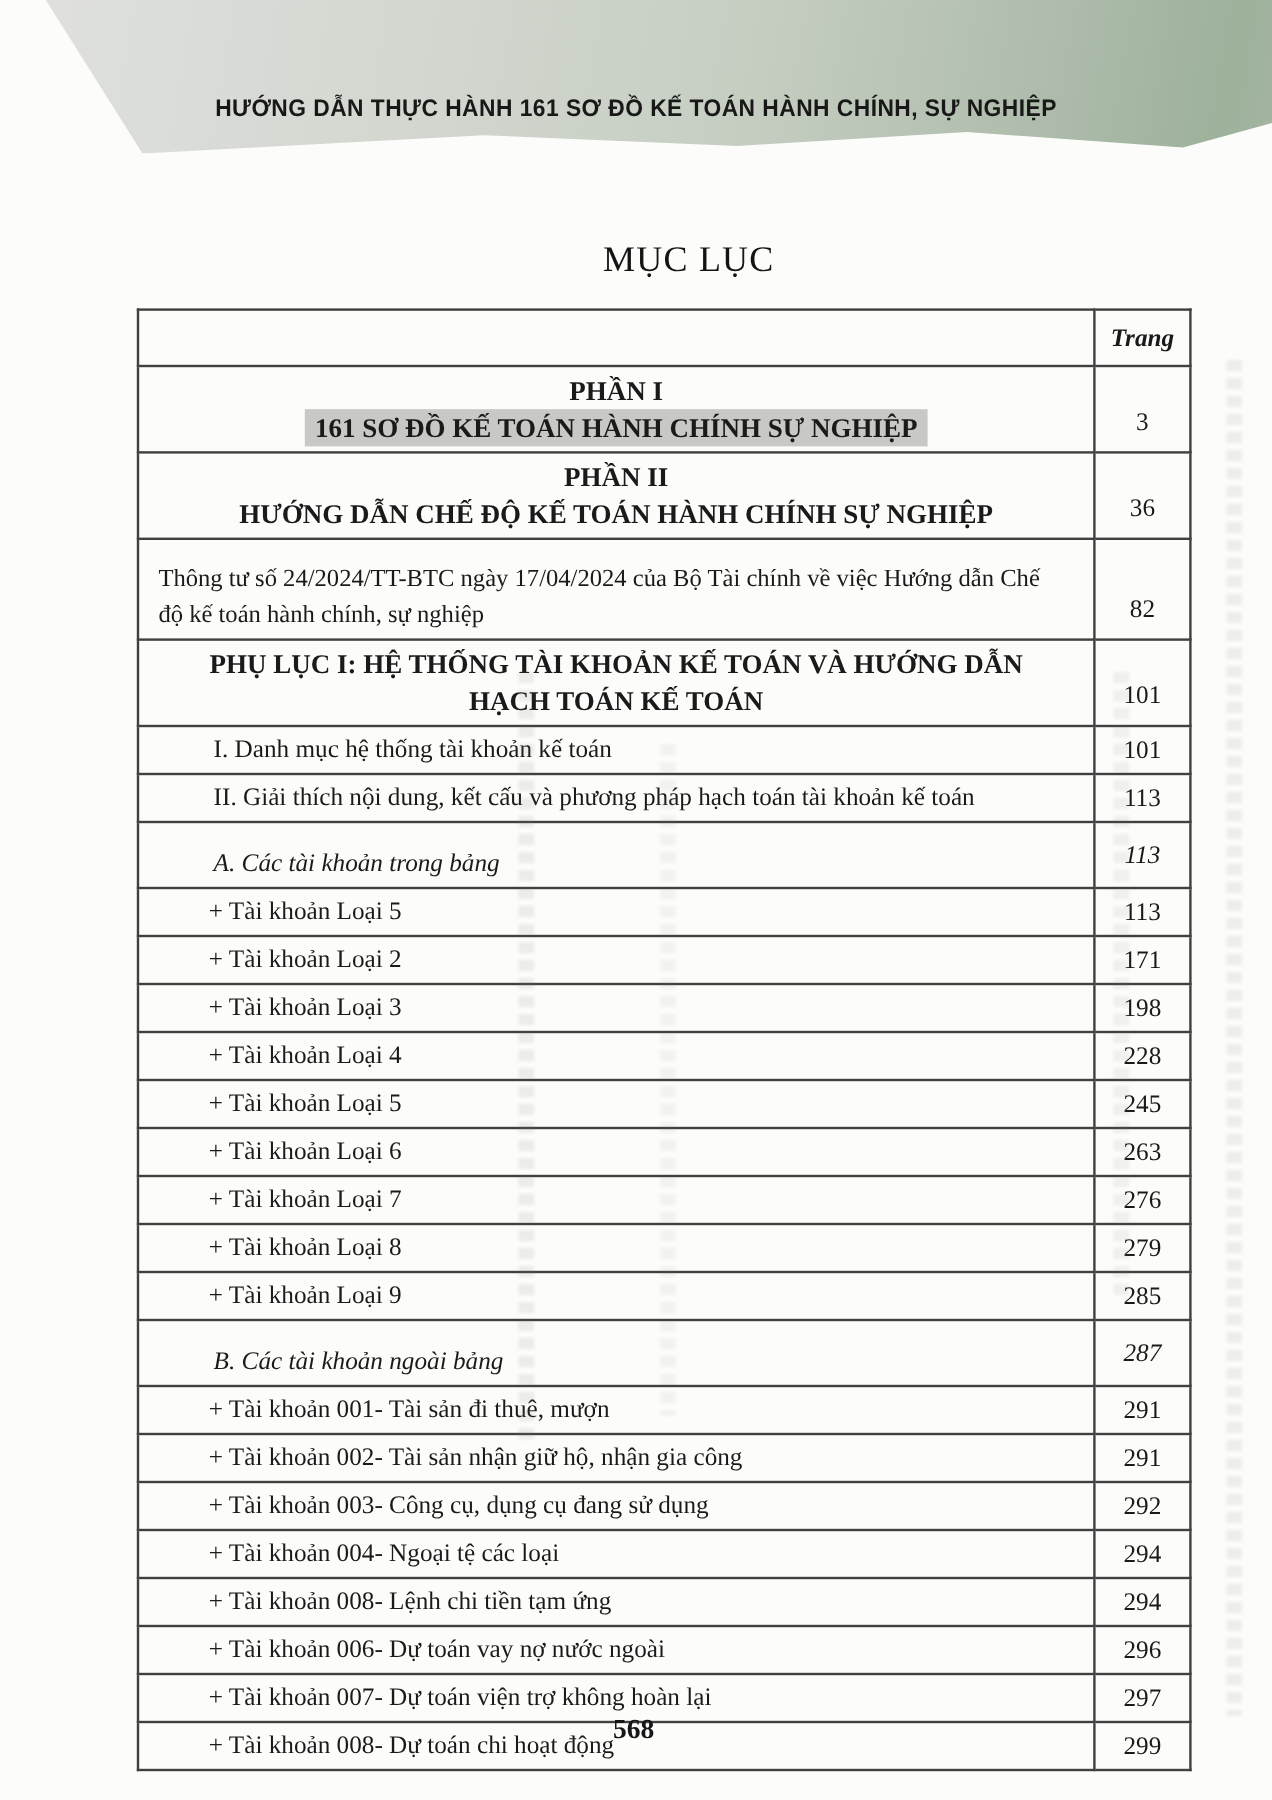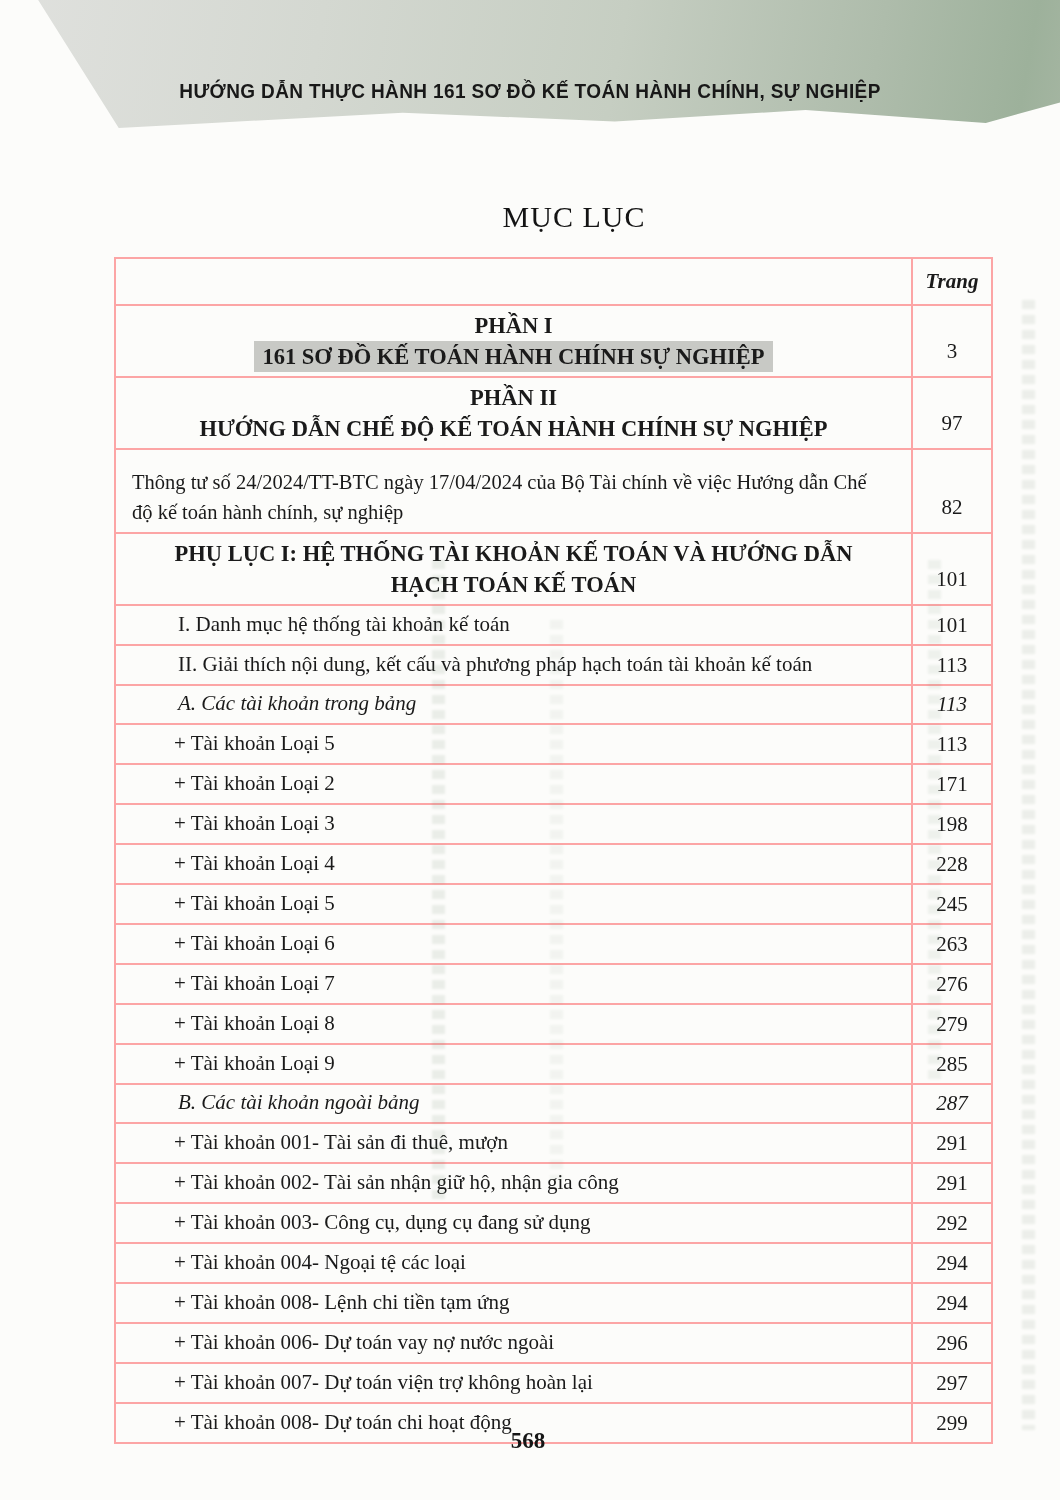--- a/index.html
+++ b/index.html
@@ -36,41 +36,41 @@
     padding-left:44px;
   }
 
   table.toc{
     position:absolute;left:114px;top:257px;
     width:877px;
     border-collapse:collapse;
     table-layout:fixed;
   }
   table.toc th, table.toc td{
-    border:2px solid #fca5a5;
+    border:2px solid #404040;
     vertical-align:middle;
     font-size:21px;
   }
   col.c-title{width:797px;}
   col.c-page{width:80px;}
   thead th{height:43px;background:transparent;}
   th.h-page{
     font-style:italic;font-weight:700;font-size:22px;text-align:center;
   }
 
   td.cell-title{padding:5px 10px 5px 16px;line-height:27px;text-align:left;}
   td.cell-page{text-align:center;padding:4px 2px;}
   td.cell-page.low{vertical-align:bottom;padding-bottom:12px;}
 
   tr.t-part td.cell-title{
     text-align:center;font-weight:700;font-size:22.5px;line-height:31px;padding:4px 8px;
   }
   tr.t-text td.cell-title{font-size:20.5px;line-height:30px;padding:17px 10px 5px 16px;}
   tr.t-numbered td.cell-title{padding-left:62px;line-height:27px;padding-top:5px;padding-bottom:6px;}
-  tr.t-group td.cell-title{padding-left:62px;font-style:italic;line-height:27px;padding-top:4px;padding-bottom:6px;}
+  tr.t-group td.cell-title{padding-left:62px;font-style:italic;line-height:27px;padding-top:20px;padding-bottom:6px;}
   tr.t-group td.cell-page{font-style:italic;}
   tr.t-account td.cell-title{padding-left:58px;line-height:27px;padding-top:5px;padding-bottom:6px;}
 
   .hl{
     display:inline-block;background:#c8c9c5;padding:0 8px;text-align:center;
   }
 
   .footer-num{
     position:absolute;top:1428px;left:0;width:1056px;
     text-align:center;font-size:23px;font-weight:700;color:#161616;
@@ -116,21 +116,21 @@
             <div>PHẦN I</div>
             <div><span class="hl">161 SƠ ĐỒ KẾ TOÁN HÀNH CHÍNH SỰ NGHIỆP</span></div>
           </td>
     <td class="cell-page low">3</td>
   </tr>
         <tr class="t-part">
     <td class="cell-title">
             <div>PHẦN II</div>
             <div>HƯỚNG DẪN CHẾ ĐỘ KẾ TOÁN HÀNH CHÍNH SỰ NGHIỆP</div>
           </td>
-    <td class="cell-page low">97</td>
+    <td class="cell-page low">36</td>
   </tr>
         <tr class="t-text">
     <td class="cell-title">
             <div>Thông tư số 24/2024/TT-BTC ngày 17/04/2024 của Bộ Tài chính về việc Hướng dẫn Chế</div>
             <div>độ kế toán hành chính, sự nghiệp</div>
           </td>
     <td class="cell-page low">82</td>
   </tr>
         <tr class="t-part">
     <td class="cell-title">

